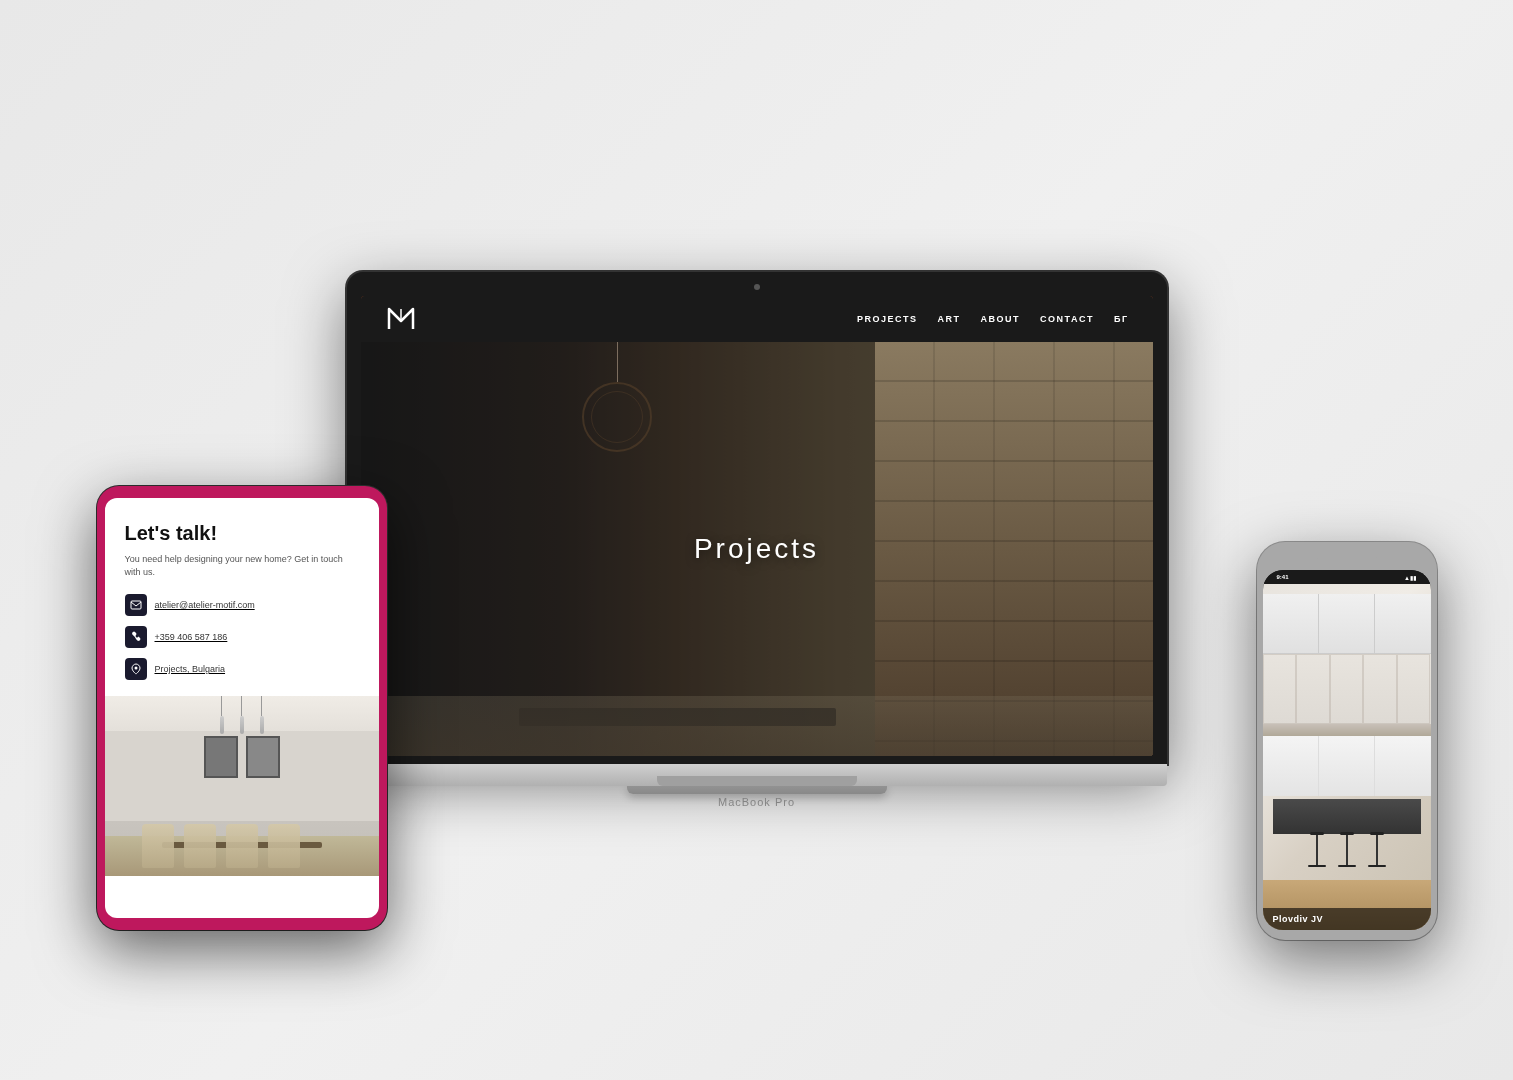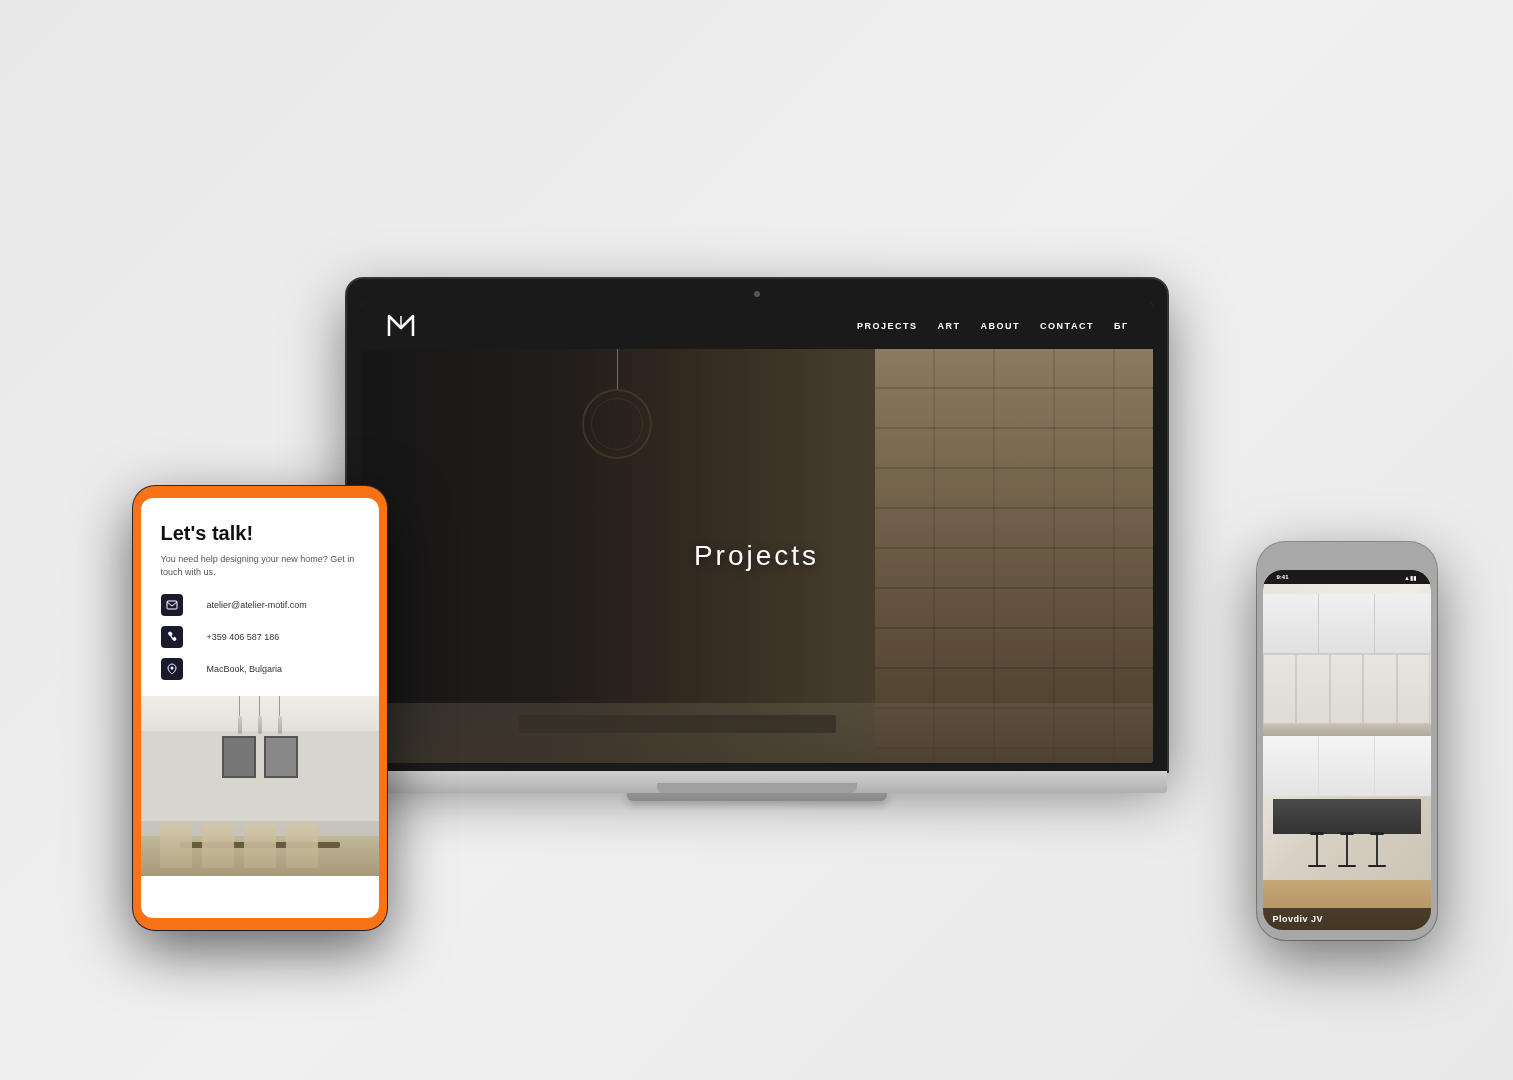--- a/index.html
+++ b/index.html
@@ -206,25 +206,24 @@
     
     .tablet {
       position: absolute;
       left: -60px;
       bottom: 60px;
       width: 290px;
       z-index: 3;
     }
 
     .tablet-body {
-      background: #f97316;
+      background: #be185d;
       border-radius: 22px;
       padding: 12px 8px;
       box-shadow: 0 20px 60px rgba(0,0,0,0.6), 0 0 0 1px #333;
-      margin-left: 36px;
     }
 
     .tablet-screen {
       background: white;
       border-radius: 12px;
       overflow: hidden;
       height: 420px;
     }
 
     .tablet-content {
@@ -241,22 +240,23 @@
     .tablet-subtitle {
       font-size: 9px;
       color: #555;
       margin-bottom: 16px;
       line-height: 1.4;
     }
 
     .contact-item {
       display: flex;
       align-items: center;
-      gap: 24px;
+      gap: 8px;
       margin-bottom: 10px;
+      text-decoration: underline;
     }
 
     .contact-icon {
       width: 22px;
       height: 22px;
       background: #1a1a2e;
       border-radius: 4px;
       display: flex;
       align-items: center;
       justify-content: center;
@@ -438,20 +438,21 @@
 
             <div class="hero-title">Projects</div>
           </div>
         </div>
       </div>
     </div>
     <div class="laptop-base"></div>
     <div class="laptop-stand-area">
       <div class="laptop-stand-bar"></div>
     </div>
+    <p class="laptop-label">MacBook Pro</p>
   </div>
 
   <div class="tablet">
     <div class="tablet-body">
       <div class="tablet-screen">
         <div class="tablet-content">
           <div class="tablet-title">Let's talk!</div>
           <div class="tablet-subtitle">You need help designing your new home? Get in touch with us.</div>
 
           <div class="contact-item">
@@ -471,21 +472,21 @@
             </div>
             <span class="contact-text">+359 406 587 186</span>
           </div>
           <div class="contact-item">
             <div class="contact-icon">
               <svg viewBox="0 0 12 12" fill="none">
                 <path d="M6 1 C4 1 2 3 2 5 C2 8 6 11 6 11 C6 11 10 8 10 5 C10 3 8 1 6 1 Z" stroke="white" stroke-width="1" fill="none"></path>
                 <circle cx="6" cy="5" r="1.5" fill="white"></circle>
               </svg>
             </div>
-            <span class="contact-text">MacBook, Bulgaria</span>
+            <span class="contact-text">Projects, Bulgaria</span>
           </div>
         </div>
 
         <div class="tablet-image">
           <div class="dining-scene">
 
             <div style="position:absolute;top:0;left:0;right:0;height:35px;background:linear-gradient(to bottom,#f0ece6,#e4e0da);"></div>
 
             <div style="position:absolute;top:35px;left:0;right:0;height:90px;background:#d8d4ce;"></div>
 

